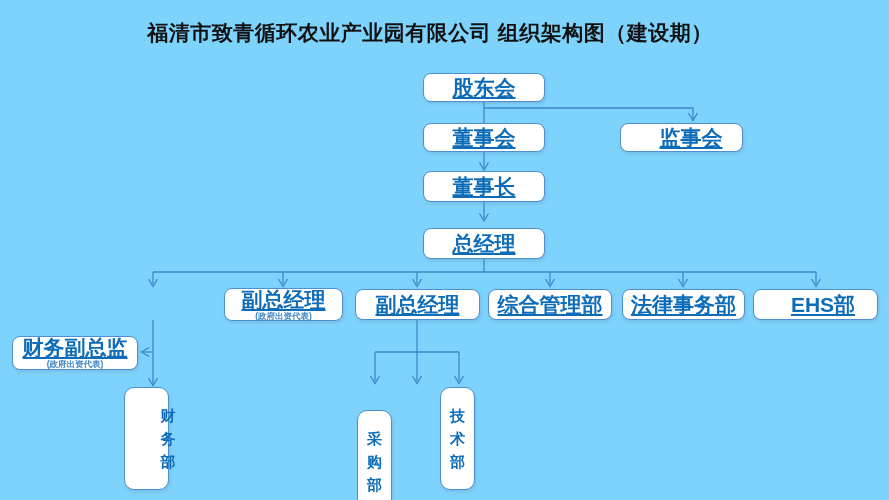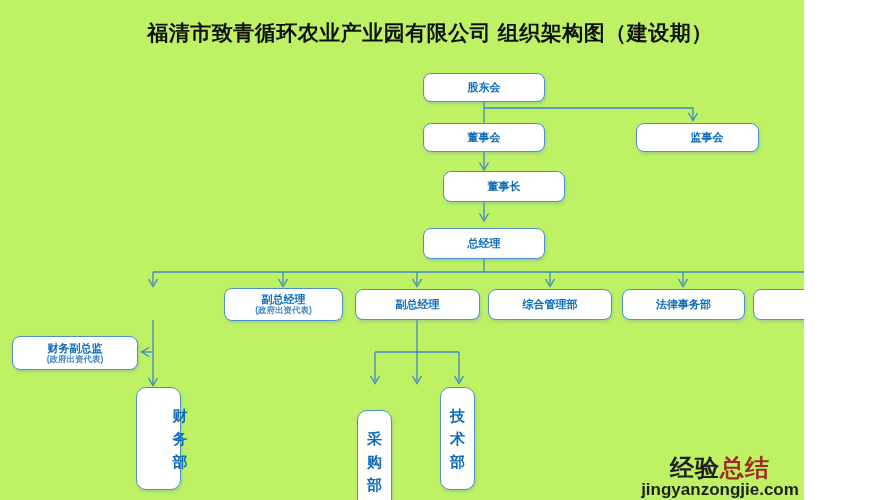--- a/index.html
+++ b/index.html
@@ -1,71 +1,71 @@
 <!DOCTYPE html>
 <html><head>
 <meta charset="utf-8">
 <style>
   html,body{margin:0;padding:0;background:#ffffff;}
   #canvas{
     position:relative;
-    width:804px;height:500px;
-    background:#bef264;
+    width:889px;height:500px;
+    background:#7dd3fc;
     font-family:"Liberation Sans","DejaVu Sans",sans-serif;
     overflow:hidden;
   }
   .title{
     position:absolute;top:19px;left:0;width:860px;
     text-align:center;
     font-size:21px;font-weight:bold;color:#111111;
     letter-spacing:0.5px;
   }
   .box{
     position:absolute;
     background:#ffffff;
     border:1.5px solid #4e8fcd;
     border-radius:8px;
     box-sizing:border-box;
     display:flex;flex-direction:column;align-items:center;justify-content:center;
     color:#0d6cb8;font-weight:bold;
     box-shadow:1px 2px 3px rgba(110,145,185,0.35);
     line-height:1.1;
   }
-  .box .lbl{font-size:11px;}
+  .box .lbl{font-size:21px;text-decoration:underline;}
   .box .sub{font-size:8.5px;font-weight:bold;color:#3f87c6;margin-top:1px;text-align:right;}
   .vbox{border-radius:10px;}
   .vbox .v-lbl{
     width:1em;font-size:15px;line-height:1.55;
     text-align:center;word-break:break-all;
   }
   svg.connectors{position:absolute;left:0;top:0;pointer-events:none;}
   svg.connectors path{stroke:#3f87c6;stroke-width:1.3;fill:none;}
   .watermark{
     position:absolute;right:1px;bottom:2px;width:166px;
     text-align:center;line-height:1.0;
   }
   .wm1{font-size:24px;font-weight:bold;letter-spacing:1px;}
   .wm1 .wm-black{color:#1f1f1f;}
   .wm1 .wm-red{color:#9e2b25;}
   .wm2{font-size:17px;font-weight:bold;color:#1f1f1f;margin-top:1px;letter-spacing:0px;}
 
   
   #n-shareholders{left:423px;top:73px;width:122px;height:29px;}
   #n-board{left:423px;top:123px;width:122px;height:29px;}
-  #n-supervisors{left:636px;top:123px;width:123px;height:29px;padding-left:19px;}
-  #n-chairman{left:423px;top:171px;width:122px;height:31px;margin-left:20px;}
+  #n-supervisors{left:620px;top:123px;width:123px;height:29px;padding-left:19px;}
+  #n-chairman{left:423px;top:171px;width:122px;height:31px;}
   #n-gm{left:423px;top:228px;width:122px;height:31px;}
   #n-cfo{left:95px;top:289px;width:117px;height:31px;}
   #n-dgm-gov{left:224px;top:288px;width:119px;height:33px;}
   #n-dgm{left:355px;top:289px;width:125px;height:31px;}
   #n-admin{left:488px;top:289px;width:124px;height:31px;}
   #n-legal{left:622px;top:289px;width:123px;height:31px;}
   #n-ehs{left:753px;top:289px;width:125px;height:31px;padding-left:15px;}
   #n-dcfo-gov{left:12px;top:336px;width:126px;height:34px;}
-  #n-finance{left:136px;top:387px;width:38px;height:103px;padding-left:43px;}
+  #n-finance{left:124px;top:387px;width:38px;height:103px;padding-left:43px;}
   #n-procure{left:357px;top:387px;width:35px;height:103px;margin-top:23px;}
   #n-engineer{left:399px;top:387px;width:36px;height:103px;}
   #n-tech{left:440px;top:387px;width:35px;height:103px;}
 </style>
 </head>
 <body>
 
 <div id="canvas">
 
   <div class="title">福清市致青循环农业产业园有限公司 组织架构图（建设期）</div>
@@ -180,20 +180,14 @@
 
   <div class="box vbox" id="n-procure">
     <span class="v-lbl">采购部</span>
   </div>
 
 
   <div class="box vbox" id="n-tech">
     <span class="v-lbl">技术部</span>
   </div>
 
-  <div class="watermark">
-    <div class="wm1">
-      <span class="wm-black">经验</span><span class="wm-red">总结</span>
-    </div>
-    <div class="wm2">jingyanzongjie.com</div>
-  </div>
 
 </div>
 
 </body></html>

